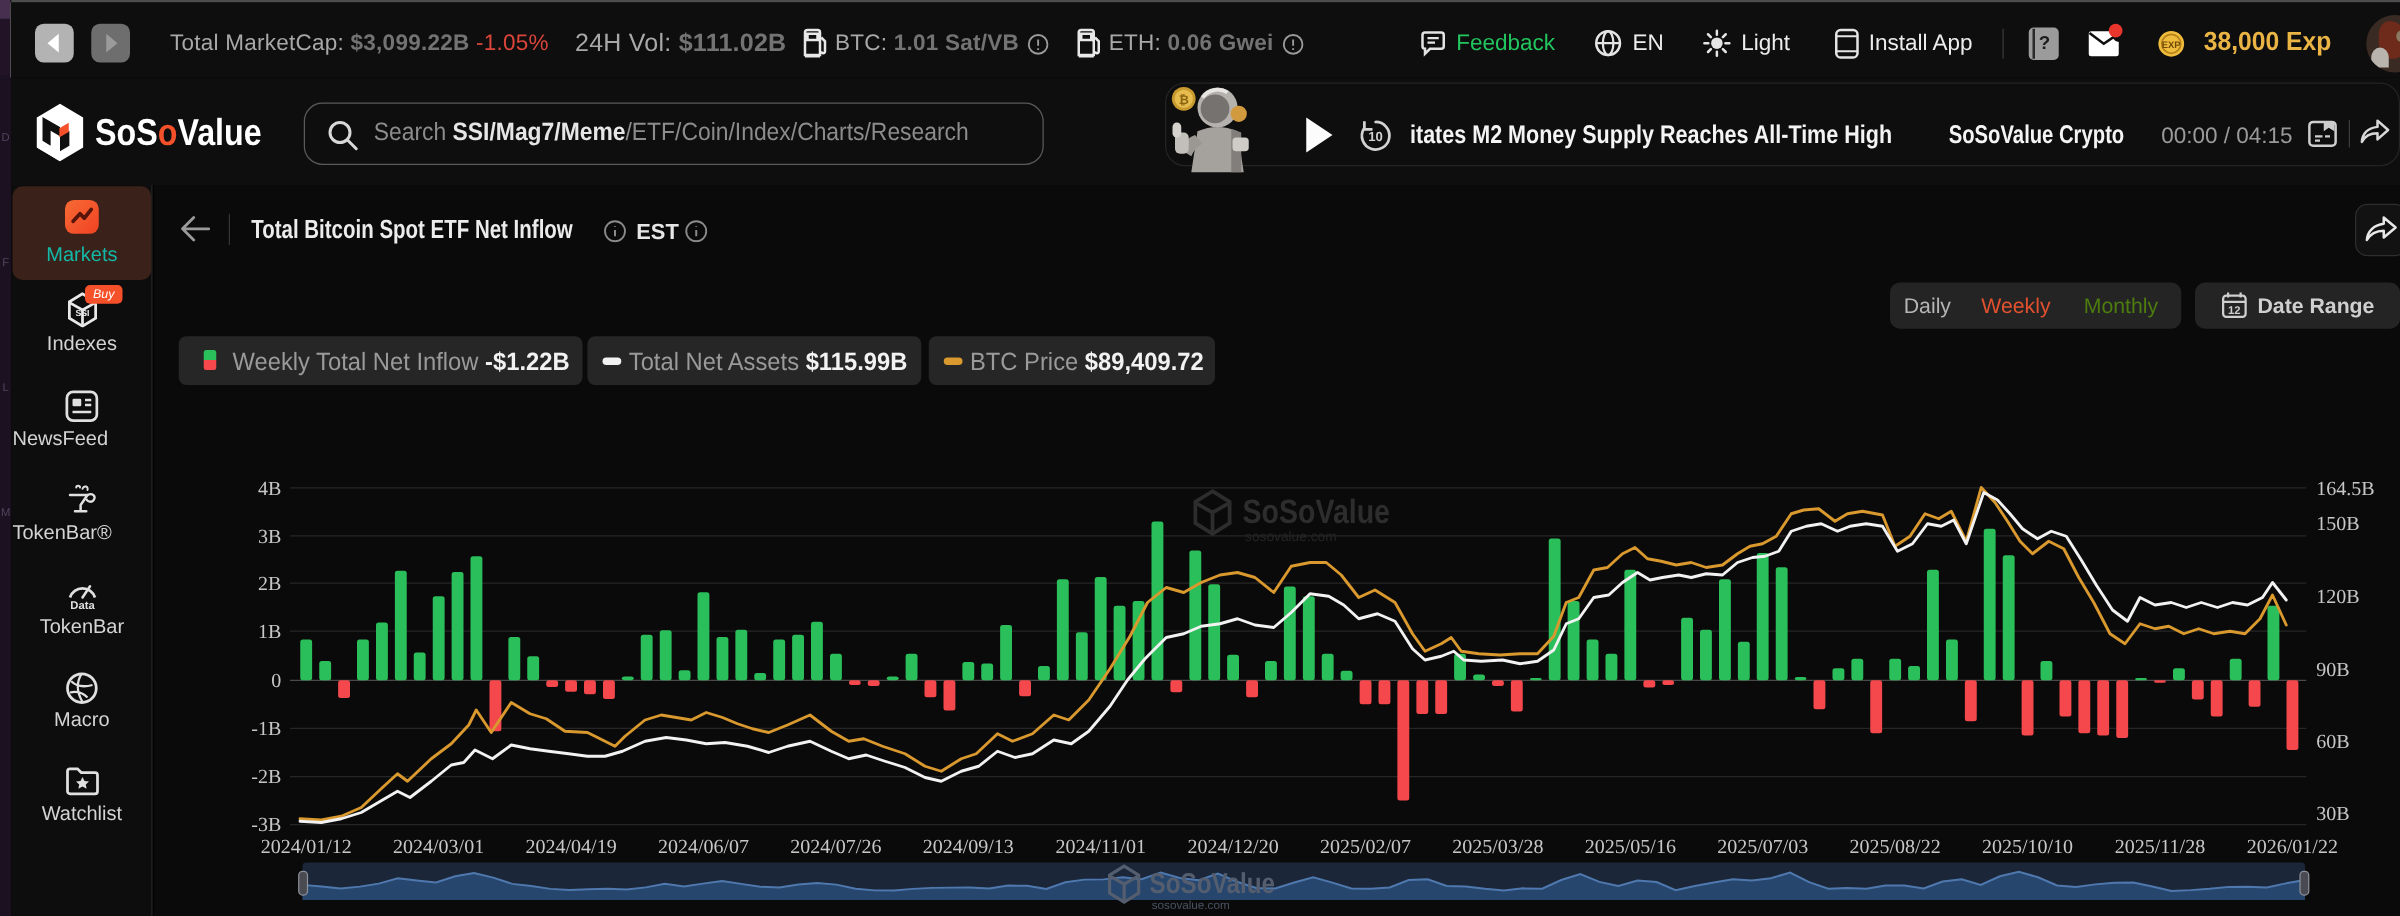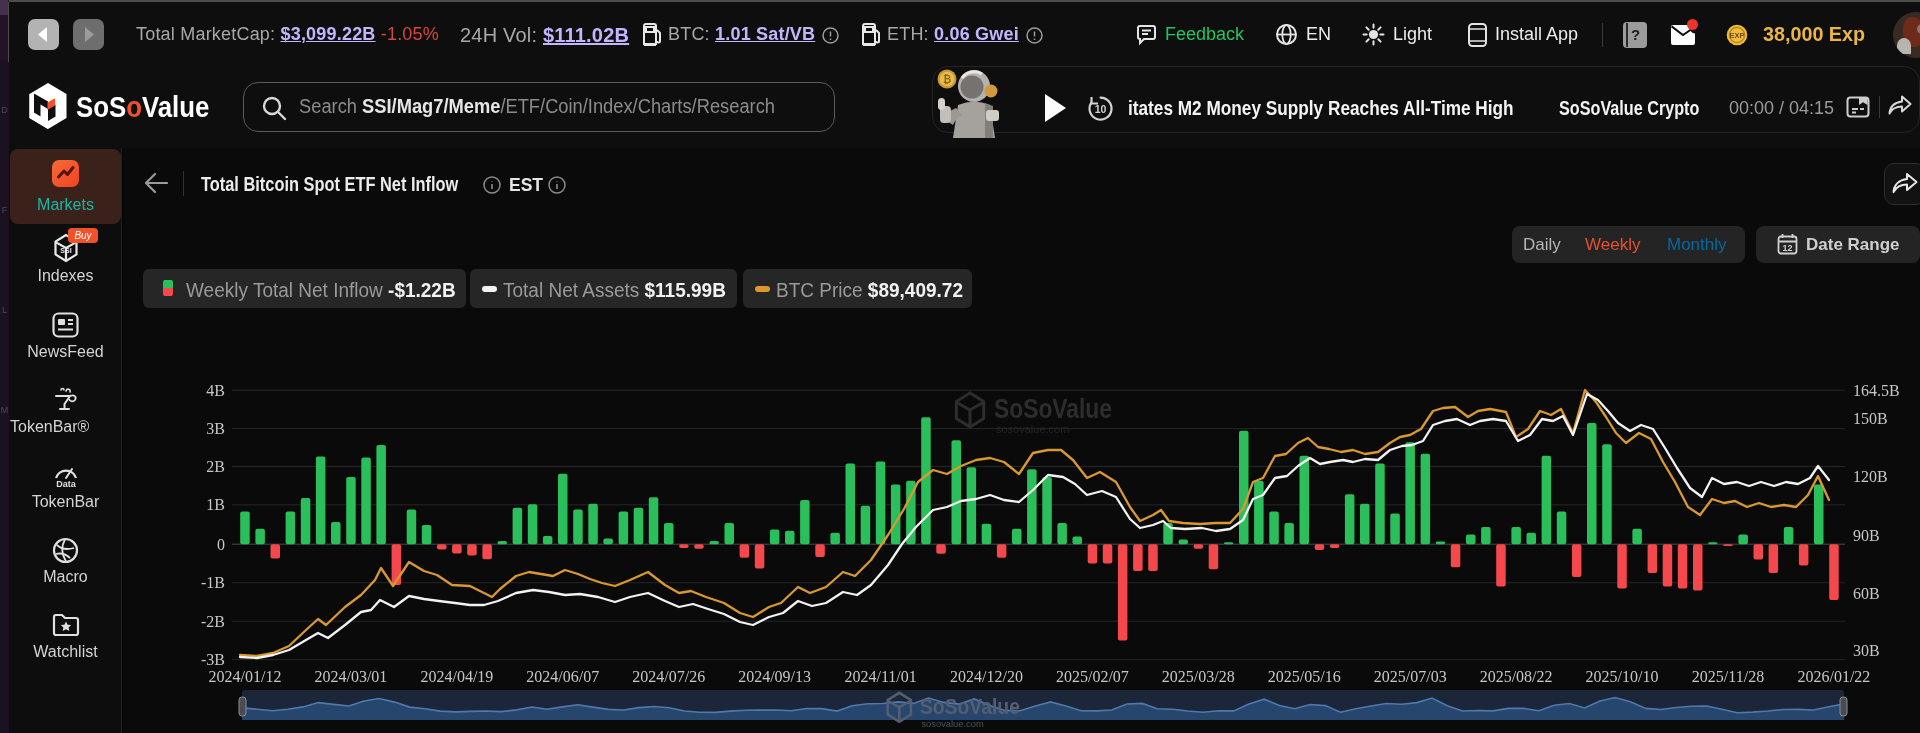--- a/index.html
+++ b/index.html
@@ -1,20 +1,20 @@
 <!DOCTYPE html>
 <html><head><meta charset="utf-8">
 <style>
 * { margin:0; padding:0; box-sizing:border-box; }
 html,body { width:1920px; height:733px; background:#000; overflow:hidden;
   font-family:"Liberation Sans",sans-serif; }
 .abs { position:absolute; }
 .row { position:absolute; background:#0e0e0e; }
 .g { color:#a8a8a8; }
-.w { color:#c4b5fd; font-weight:bold;text-decoration:underline; }
+.w { color:#737373; font-weight:bold; }
 </style></head>
 <body>
 
 <div class="abs" style="left:0;top:0;width:9px;height:733px;background:#221327"></div>
 <div class="abs" style="left:0;top:0;width:8px;height:15px;background:#47304f"></div>
 <div class="abs" style="left:0;top:60px;width:9px;height:673px;background:#1c1120;color:#4e4660;font-size:9px;line-height:100px;text-align:center">D<br>F<br>L<br>M<br>&nbsp;</div>
 <div class="abs" style="left:8px;top:2px;width:1px;height:60px;background:#4a4a4a"></div>
 
 <div class="abs" style="left:9px;top:0;width:1911px;height:2px;background:#4d4d4d"></div>
 
@@ -181,21 +181,21 @@
     <text x="15" y="21" text-anchor="middle" font-size="7" font-weight="bold" fill="#e8e8e8">SSI</text>
   </svg>
 <div class="abs" style="left:68px;top:228px;width:30px;height:15px;border-radius:4px;background:#f4502a;color:#fff;font-size:10px;font-style:italic;font-weight:normal;text-align:center;line-height:15px">Buy</div>
 <div class="abs" style="left:10px;top:267px;width:111px;text-align:center;font-size:16px;color:#d4d4d4">Indexes</div>
 
 <svg class="abs" style="left:52px;top:312px" width="27" height="26" viewBox="0 0 27 26">
     <rect x="1.5" y="1.5" width="24" height="23" rx="5" fill="none" stroke="#e0e0e0" stroke-width="2.2"></rect>
     <rect x="6" y="7" width="7" height="6" rx="1" fill="#e0e0e0"></rect>
     <path d="M16 8 h5 M16 12 h5 M6 17.5 h15" stroke="#e0e0e0" stroke-width="2"></path>
   </svg>
-<div class="abs" style="left:10px;top:343px;width:111px;text-align:center;font-size:16px;color:#d4d4d4">NewsFeed</div>
+<div class="abs" style="left:10px;top:343px;width:111px;font-size:16px;color:#d4d4d4">NewsFeed</div>
 
 <svg class="abs" style="left:52px;top:387px" width="28" height="27" viewBox="0 0 28 27">
     <path d="M9 3 c0-2 3-2 3 0 M14 4 c1-3 5-2 4 1" fill="none" stroke="#e0e0e0" stroke-width="1.6" stroke-linecap="round"></path>
     <path d="M4 9 h14 l-5.5 8 v5 M8 22 h9" fill="none" stroke="#e0e0e0" stroke-width="2" stroke-linecap="round" stroke-linejoin="round"></path>
     <path d="M18 9 c4-2 7 1 5 4 c-1.5 2-5 2-6-1" fill="none" stroke="#e0e0e0" stroke-width="1.8"></path>
   </svg>
 <div class="abs" style="left:10px;top:418px;width:111px;text-align:left;font-size:16px;color:#d4d4d4">TokenBar®</div>
 
 <svg class="abs" style="left:52px;top:462px" width="28" height="27" viewBox="0 0 28 27">
     <path d="M4 16 a10.5 10.5 0 0 1 20 0" fill="none" stroke="#e0e0e0" stroke-width="2.2"></path>
@@ -232,21 +232,21 @@
   </svg>
 
 <div class="abs" style="left:1884px;top:163px;width:42px;height:42px;border:1.5px solid #2e2e2e;border-radius:10px;background:#121212"></div>
 <svg class="abs" style="left:1892px;top:172px" width="26" height="24" viewBox="0 0 26 24">
     <path d="M15 7 V2 L24.5 10 L15 18 v-5.5 C9 12.5 4.5 14.5 1.5 20 2 13 7 8 15 7 Z" fill="none" stroke="#e8e8e8" stroke-width="2" stroke-linejoin="round"></path>
   </svg>
 
 <div class="abs" style="left:1512px;top:226px;width:233px;height:37px;border-radius:8px;background:#242424"></div>
 <div class="abs" style="left:1523px;top:235px;font-size:17px;color:#b5b5b5">Daily</div>
 <div class="abs" style="left:1585px;top:235px;font-size:17px;color:#e2512f">Weekly</div>
-<div class="abs" style="left:1667px;top:235px;font-size:17px;color:#0369a1">Monthly</div>
+<div class="abs" style="left:1667px;top:235px;font-size:17px;color:#4d7c0f">Monthly</div>
 <div class="abs" style="left:1756px;top:226px;width:164px;height:37px;border-radius:8px;background:#242424"></div>
 <svg class="abs" style="left:1777px;top:233px" width="21" height="22" viewBox="0 0 21 22">
     <rect x="1.5" y="3.5" width="18" height="17" rx="2.5" fill="none" stroke="#cfcfcf" stroke-width="1.8"></rect>
     <path d="M5.5 1 v4 M15.5 1 v4 M1.5 8.5 h18" stroke="#cfcfcf" stroke-width="1.8"></path>
     <text x="10.5" y="18" text-anchor="middle" font-size="9" font-weight="bold" fill="#cfcfcf">12</text>
   </svg>
 <div class="abs" style="left:1806px;top:235px;font-size:17px;font-weight:bold;color:#cfcfcf">Date Range</div>
 
 <div class="abs" style="left:143px;top:269px;width:323px;height:39px;border-radius:6px;background:#262626"></div>
 <div class="abs" style="left:163px;top:280px;width:10px;height:8px;border-radius:2px 2px 0 0;background:#2abf5a"></div>

